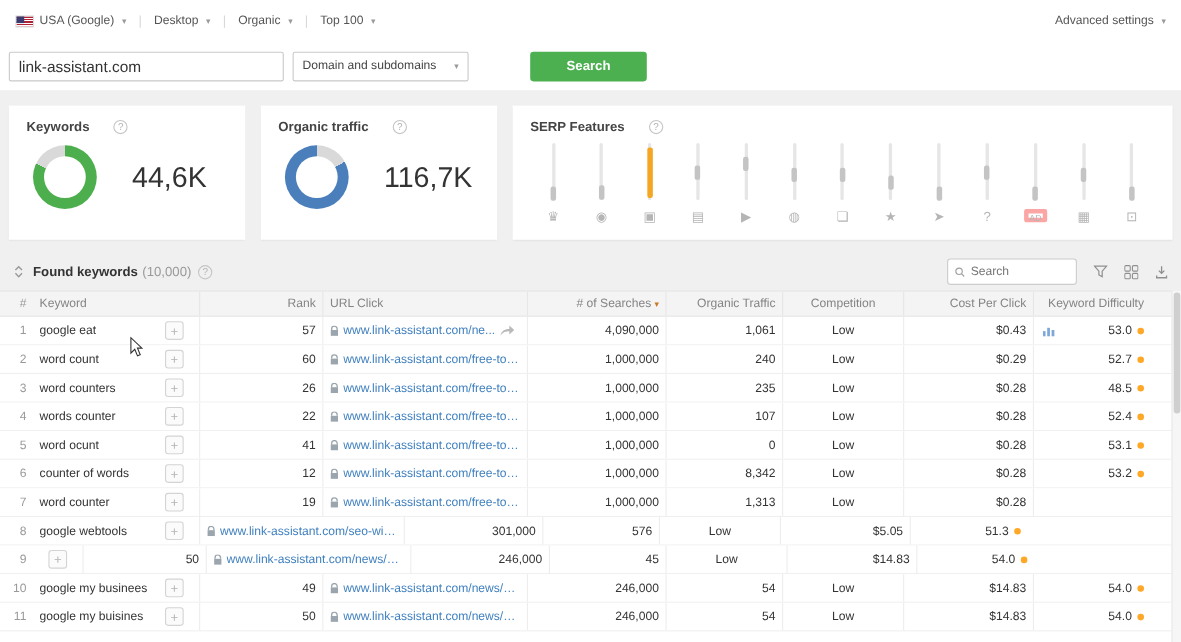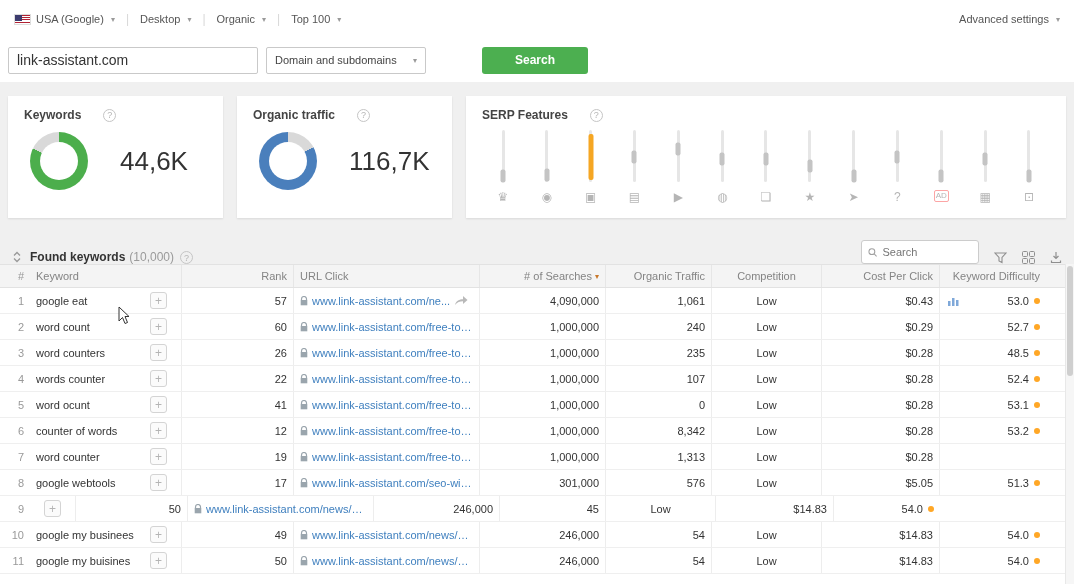--- a/index.html
+++ b/index.html
@@ -31,23 +31,23 @@
 .donut::after{content:"";position:absolute;inset:10px;background:#fff;border-radius:50%}
 .donut.green{background:conic-gradient(#4cae4c 0 82%,#d9d9d9 0)}
 .donut.blue{background:conic-gradient(#d9d9d9 0 17%,#4a7fbc 0)}
 .big-val{font-size:26px;color:#333}
 .serp-sliders{display:flex;justify-content:space-between;padding:8px 26px 0 26px}
 .serp-col{display:flex;flex-direction:column;align-items:center;gap:8px;width:22px}
 .serp-track{position:relative;width:3px;height:52px;background:#e6e6e6;border-radius:2px}
 .serp-mark{position:absolute;left:50%;transform:translate(-50%,-50%);width:5px;height:13px;background:#c4c4c4;border-radius:2px}
 .serp-mark.tall{height:46px;background:#f5a623}
 .serp-icon{font-size:12px;color:#b5b5b5;height:14px;line-height:14px}
-.serp-icon.ad{font-size:8px;border:1px solid #fca5a5;border-radius:2px;padding:0 1px;height:12px;line-height:10px}
-
-.found-bar{display:flex;align-items:flex-end;height:34px;margin-top:12px;padding:0 4px}
+.serp-icon.ad{font-size:8px;border:4px solid #fca5a5;border-radius:2px;padding:0 1px;height:12px;line-height:10px}
+
+.found-bar{display:flex;align-items:center;height:34px;margin-top:12px;padding:0 4px}
 .found-title{font-size:12px;font-weight:bold;color:#333;margin-left:8px}
 .found-count{font-size:12px;color:#9a9a9a;margin-left:4px}
 .found-bar .help{margin-left:6px}
 .fb-search{margin-left:auto;display:flex;align-items:center;gap:5px;width:118px;height:24px;background:#fff;border:1px solid #ccc;border-radius:3px;padding:0 6px}
 .fb-search input{border:none;outline:none;width:100%;font-size:11px;color:#555;background:transparent}
 .fb-icon{margin-left:15px;cursor:pointer;display:flex}
 
 .thead{display:flex;height:24px;align-items:center;background:#f4f4f4;border-top:1px solid #e2e2e2;border-bottom:1px solid #e2e2e2;font-size:11px;color:#848484}
 .tr{display:flex;height:26px;align-items:center;border-bottom:1px solid #efefef;font-size:11px;color:#333;background:#fff}
 .td,.th{padding:0 6px;white-space:nowrap;overflow:hidden;height:100%;display:flex;align-items:center}
@@ -480,21 +480,20 @@
   </div>
 
   <div class="tr">
     <div class="td c-num">8</div>
     <div class="td c-kw">
           <span class="kw-text">google webtools</span>
         </div>
     <div class="td c-plus sepr">
           <span class="plus-btn">+</span>
         </div>
-    <div class="td c-rank sepr">17</div>
     <div class="td c-url sepr">
       <svg class="lock-icon" width="8" height="10" viewBox="0 0 8 10">
         <path d="M1.5 4 V3 a2.5 2.5 0 0 1 5 0 V4" fill="none" stroke="#9aa5ad" stroke-width="1.2"></path>
         <rect x="0.7" y="4" width="6.6" height="5.3" fill="#9aa5ad"></rect>
       </svg>
       <a class="url-text">www.link-assistant.com/seo-wiki/...</a>
 
     </div>
     <div class="td c-search sepr">301,000</div>
     <div class="td c-traffic sepr">576</div>

